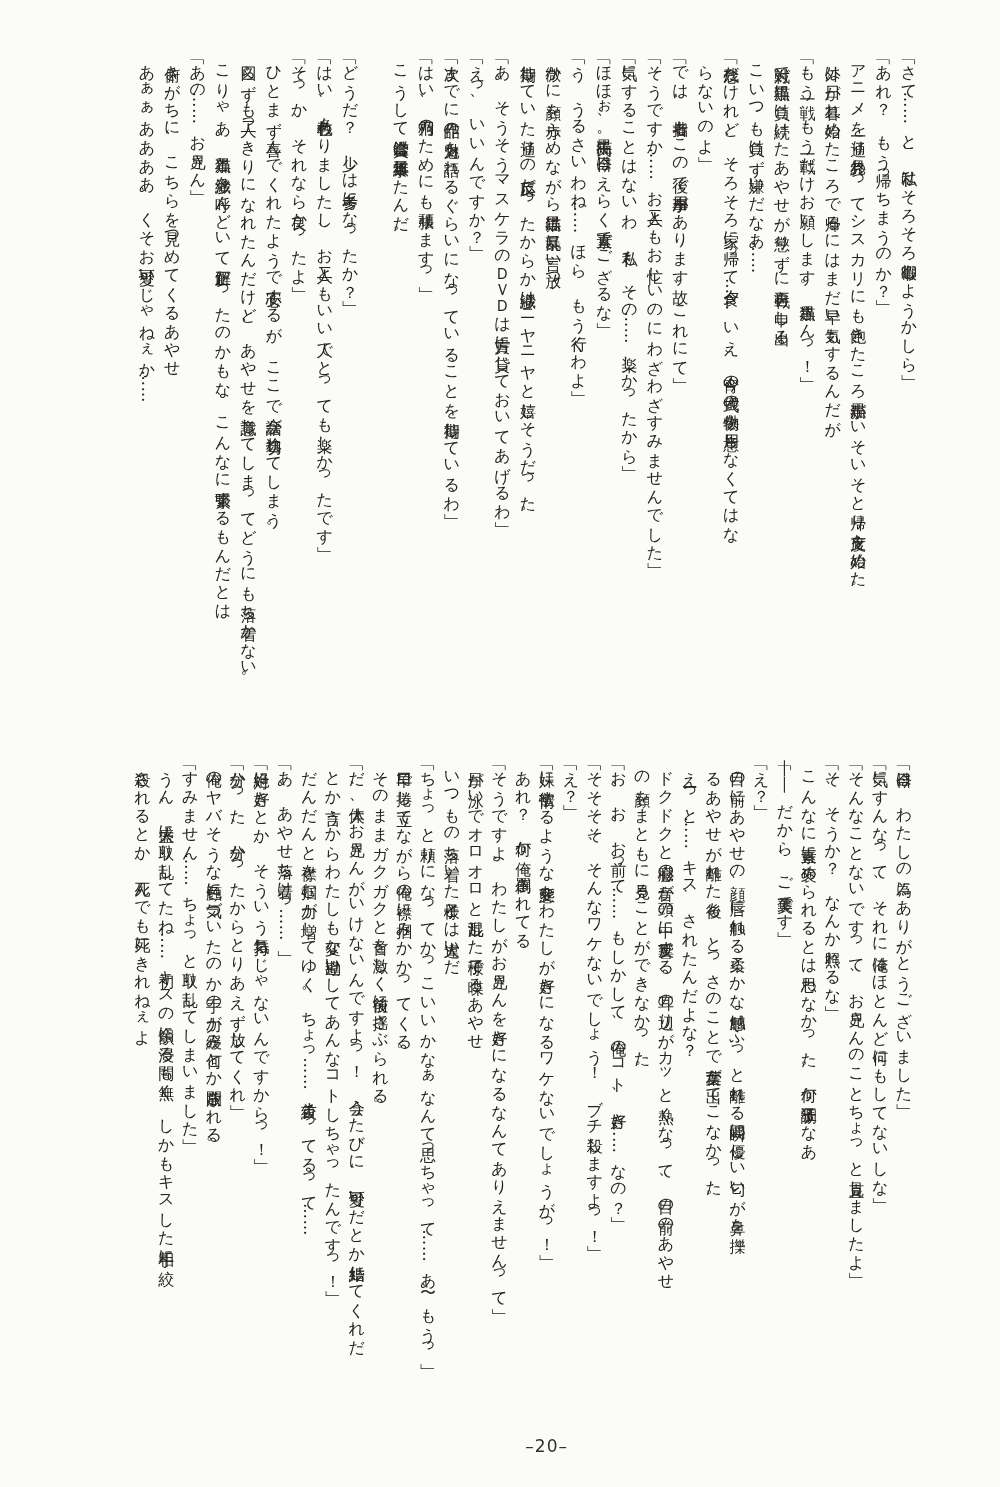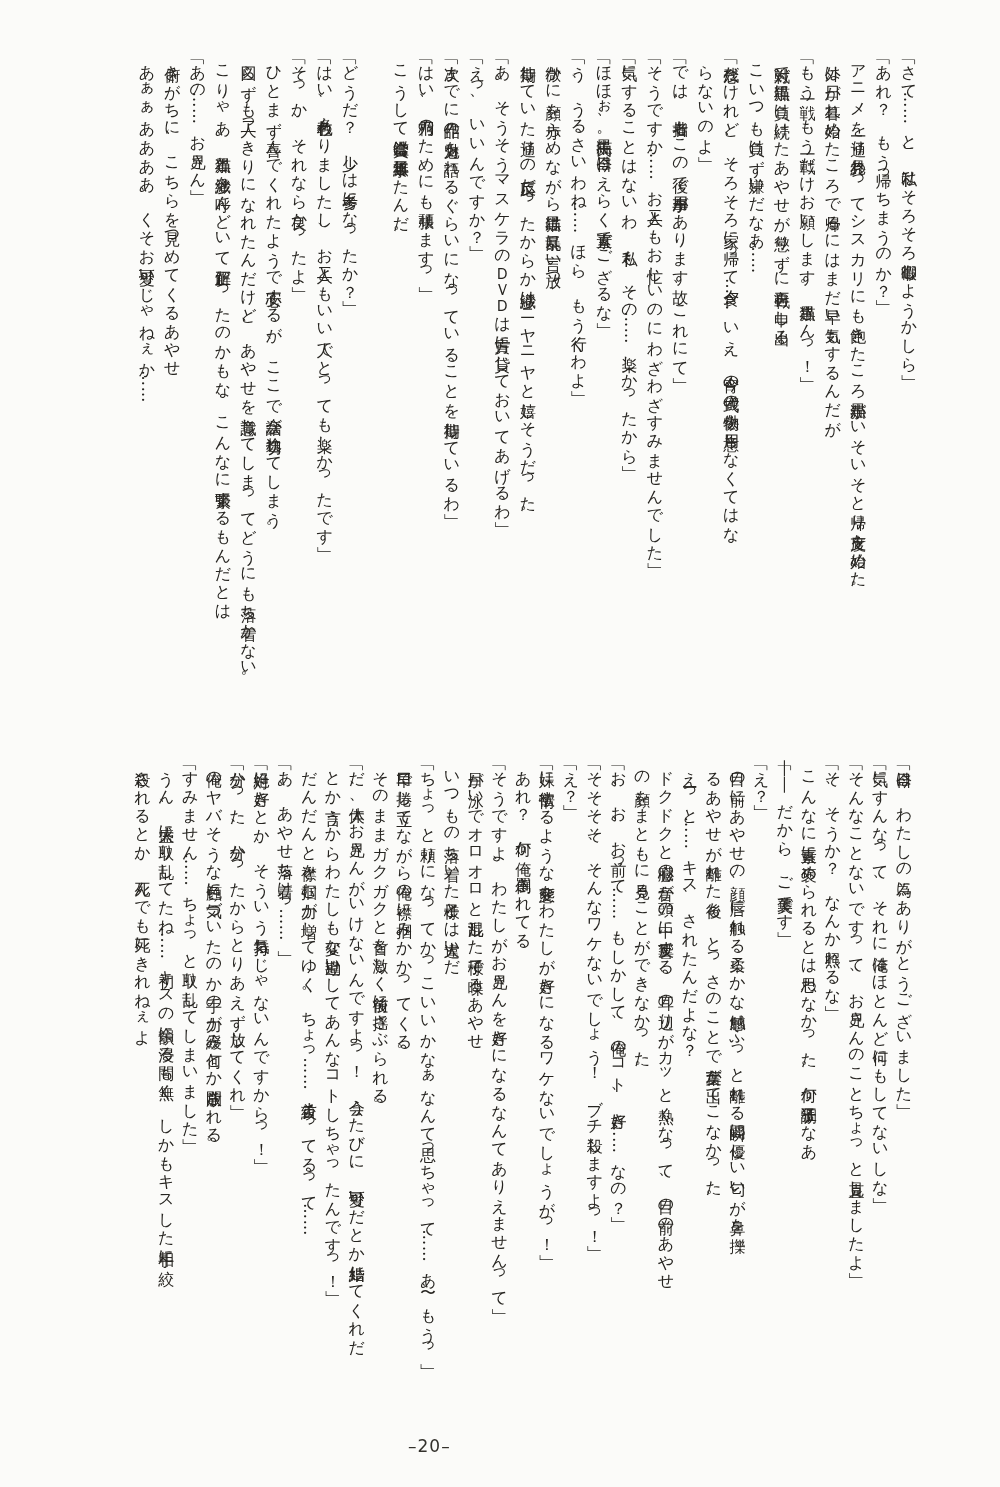--- a/index.html
+++ b/index.html
@@ -45,21 +45,21 @@
     padding: 0;
   }
   .tline.blank {
     width: 25.4px;
   }
   .page-number {
     position: absolute;
     top: 1436px;
     left: 408px;
     width: 160px;
-    text-align: left;
+    text-align: right;
     font-size: 17px;
     letter-spacing: 1px;
     color: #33312c;
     font-family: "DejaVu Sans", "Liberation Sans", sans-serif;
   }
 </style>
 </head>
 <body>
 
 <div class="sheet">

